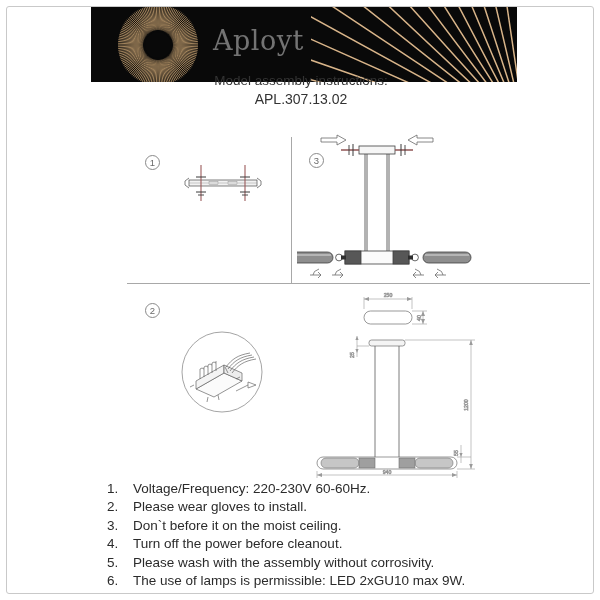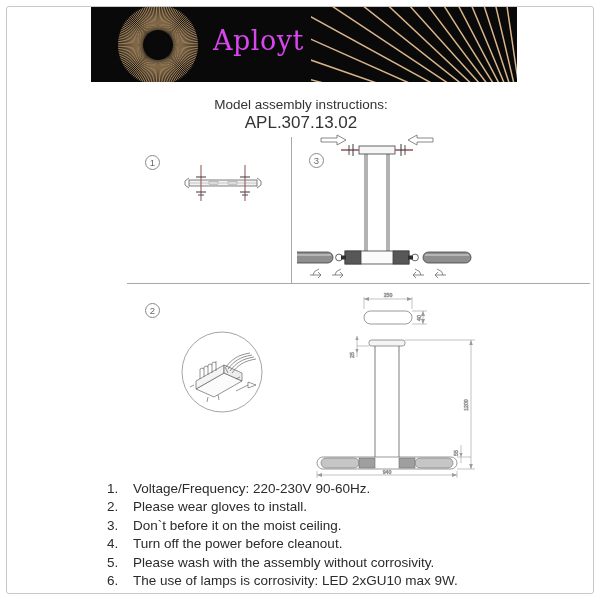--- a/index.html
+++ b/index.html
@@ -28,33 +28,33 @@
   .sun-core {
     position:absolute; left:28px; top:28px; width:26px; height:26px;
     border-radius:50%; background:#090909;
     box-shadow:0 0 7px 3px #090909;
     z-index:3;
   }
   .logo-text {
     position:absolute; left:122px; top:18px;
     font-family:"DejaVu Serif", serif;
     font-size:27px; letter-spacing:0.5px;
-    color:#d946ef; font-weight:400;
+    color:#737373; font-weight:400;
   }
   .fan-wrap {
     position:absolute; right:-14px; top:-40px; width:220px; height:175px;
   }
 
   
   #title {
-    position:absolute; left:0; top:89px; width:588px;
+    position:absolute; left:0; top:65px; width:588px;
     text-align:center; line-height:18px;
   }
   #title .t1 { font-size:13.5px; color:#333; }
-  #title .t2 { font-size:17px; color:#333; }
+  #title .t2 { font-size:14px; color:#333; }
 
   
   .vline {
     position:absolute; left:284px; top:130px;
     width:1px; height:146px; background:#a8a8a8;
   }
   .hline {
     position:absolute; left:120px; top:276px;
     width:463px; height:1px; background:#a8a8a8;
   }
@@ -458,37 +458,37 @@
         <path d="M18 190 l5 -2 v4 z" fill="#9a9a9a" stroke="none"></path>
         <path d="M158 190 l-5 -2 v4 z" fill="#9a9a9a" stroke="none"></path>
         <text x="88" y="188.5" font-size="5.2" fill="#8d8d8d" text-anchor="middle">940</text>
       </g>
     </svg>
   </div>
 
   <div id="instructions">
     <div class="ins-row">
       <span class="ins-n">1.</span>
-      <span class="ins-t">Voltage/Frequency: 220-230V 90-60Hz.</span>
+      <span class="ins-t">Voltage/Frequency: 220-230V 60-60Hz.</span>
     </div>
     <div class="ins-row">
       <span class="ins-n">2.</span>
       <span class="ins-t">Please wear gloves to install.</span>
     </div>
     <div class="ins-row">
       <span class="ins-n">3.</span>
       <span class="ins-t">Don`t before it on the moist ceiling.</span>
     </div>
     <div class="ins-row">
       <span class="ins-n">4.</span>
       <span class="ins-t">Turn off the power before cleanout.</span>
     </div>
     <div class="ins-row">
       <span class="ins-n">5.</span>
       <span class="ins-t">Please wash with the assembly without corrosivity.</span>
     </div>
     <div class="ins-row">
       <span class="ins-n">6.</span>
-      <span class="ins-t">The use of lamps is corrosivity: LED 2xGU10 max 9W.</span>
+      <span class="ins-t">The use of lamps is permissible: LED 2xGU10 max 9W.</span>
     </div>
   </div>
 
 </div>
 
 </body></html>

